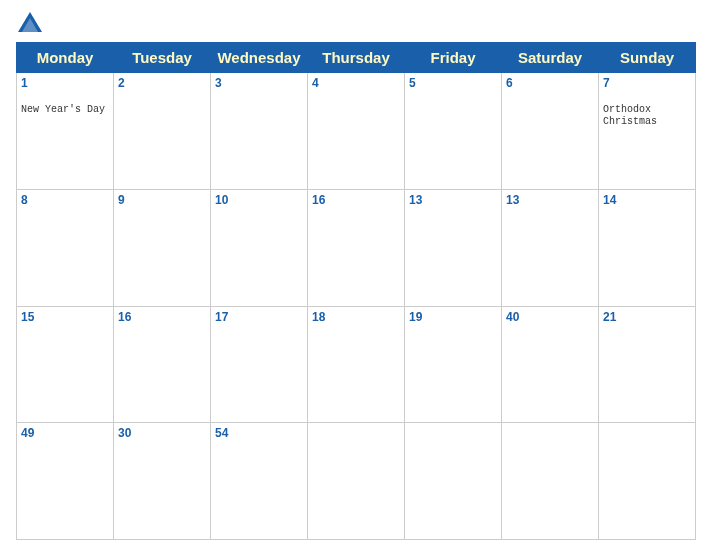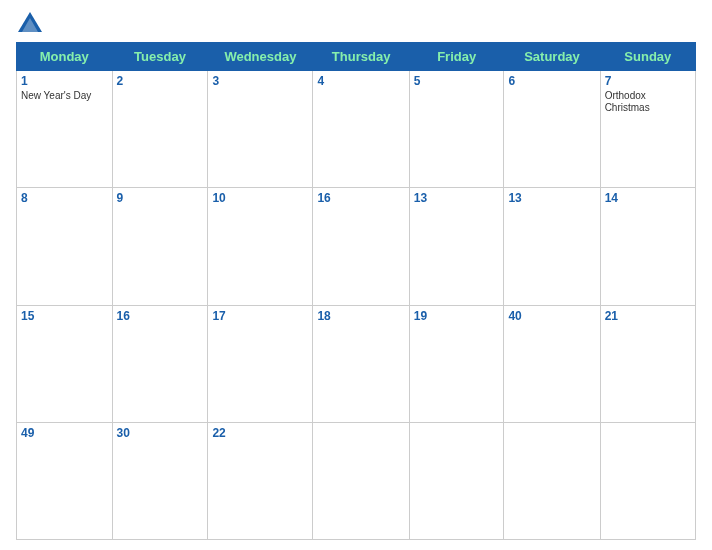--- a/index.html
+++ b/index.html
@@ -57,45 +57,46 @@
       text-align: right;
       min-width: 80px;
     }
     .calendar {
       width: 100%;
       border-collapse: collapse;
       flex: 1;
     }
     .calendar th {
       background-color: #1a5faa;
-      color: #86efac;
-      font-size: 13px;
+      color: #fef9c3;
+      font-size: 15px;
       font-weight: bold;
       text-align: center;
-      padding: 6px 16px;
+      padding: 6px 2px;
       border: 1px solid #1a5faa;
     }
     .calendar td {
       border: 1px solid #ccc;
       vertical-align: top;
       width: calc(100% / 7);
       padding: 3px 4px;
       height: 72px;
       background: #fff;
     }
     .day-number {
       font-size: 12px;
       font-weight: bold;
       color: #1a5faa;
     }
     .holiday-text {
       font-size: 10px;
       color: #333;
-      margin-top: 2px;
+      margin-top: 14px;
       line-height: 1.2;
+      font-family: Liberation Mono, monospace;
     }
   </style>
 </head>
 <body>
 
 <div class="top-bar">
   <div class="logo">
     <svg class="logo-icon" viewBox="0 0 28 28">
       <polygon points="14,2 26,22 2,22" fill="#1a5faa"></polygon>
       <polygon points="14,8 22,22 6,22" fill="#fff" opacity="0.3"></polygon>
@@ -194,21 +195,21 @@
         </td>
       </tr>
       <tr>
         <td>
           <div class="day-number">49</div>
         </td>
         <td>
           <div class="day-number">30</div>
         </td>
         <td>
-          <div class="day-number">22</div>
+          <div class="day-number">54</div>
         </td>
         <td></td>
         <td></td>
         <td></td>
         <td></td>
       </tr>
     </tbody>
 </table>
 
 </body></html>

